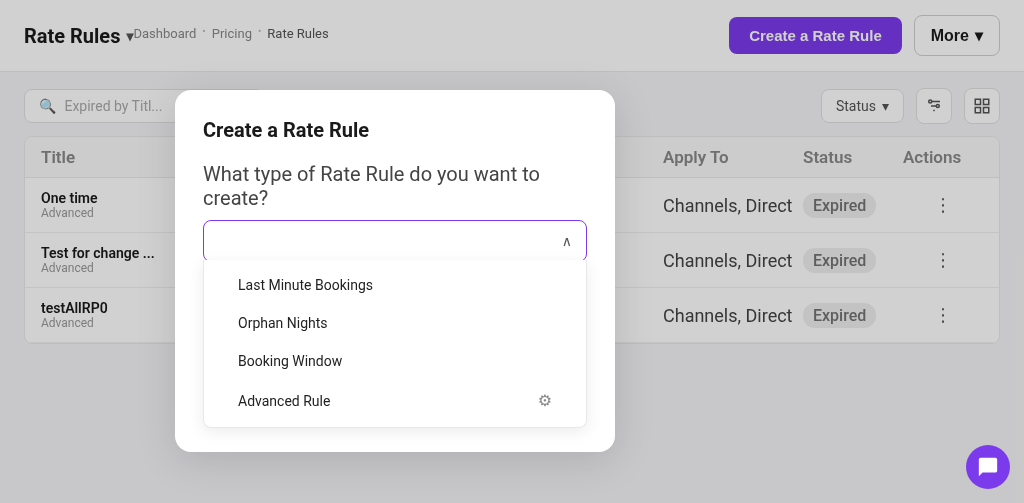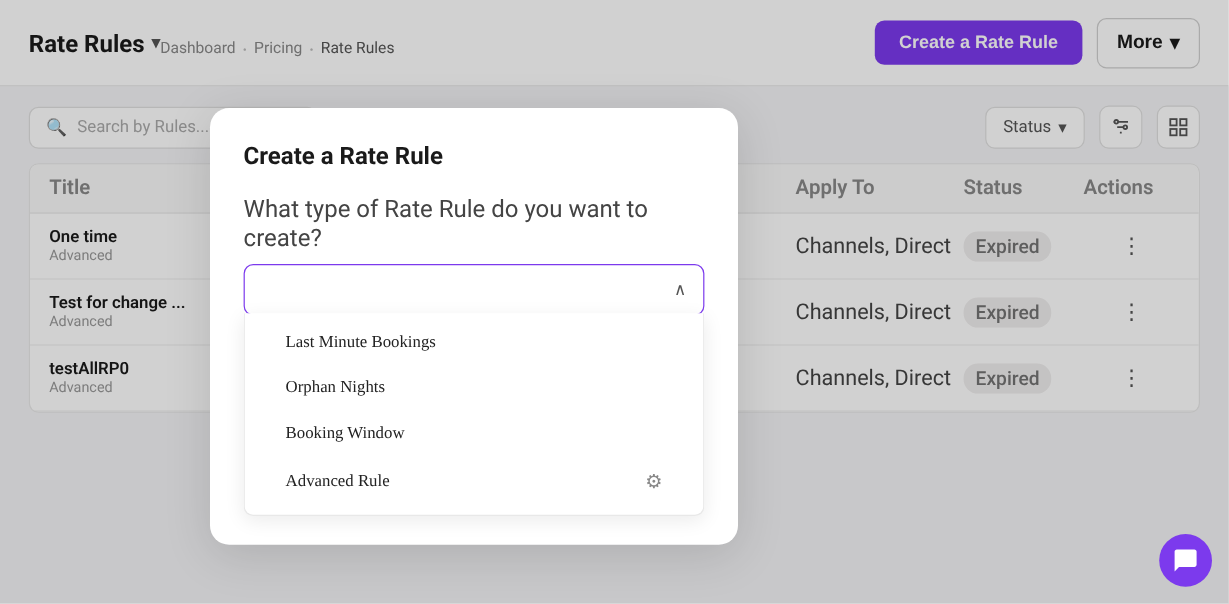--- a/index.html
+++ b/index.html
@@ -33,21 +33,21 @@
       font-size: 20px;
       font-weight: 700;
       color: #1a1a1a;
     }
     .header-title .chevron {
       font-size: 14px;
       color: #555;
     }
     .breadcrumb {
       display: flex;
-      align-items: flex-end;
+      align-items: flex-start;
       gap: 6px;
       font-size: 13px;
       color: #888;
       margin-top: 2px;
     }
     .breadcrumb .dot {
       font-size: 10px;
       color: #bbb;
     }
     .breadcrumb .active {
@@ -244,21 +244,20 @@
 
     
     .dropdown-list {
       background: #fff;
       border-radius: 0 0 8px 8px;
       border: 1px solid #e8e8e8;
       border-top: none;
       padding: 6px 12px;
       margin-top: -2px;
       box-shadow: 0 4px 16px rgba(0,0,0,0.08);
-      font-family: Liberation Serif, serif;
     }
     .dropdown-item {
       padding: 11px 22px;
       font-size: 14px;
       color: #222;
       cursor: pointer;
       display: flex;
       align-items: center;
       justify-content: space-between;
     }
@@ -309,21 +308,21 @@
       <span>▾</span>
     </button>
   </div>
 </div>
 
 <div class="main">
 
   <div class="toolbar">
     <div class="search-bar">
       <span>🔍</span>
-      <span>Search by Rules...</span>
+      <span>Expired by Titl...</span>
     </div>
     <div class="status-dropdown">
       <span>Status</span>
       <span>▾</span>
     </div>
     <div class="icon-filter">
       <svg width="18" height="18" viewBox="0 0 24 24" fill="none" stroke="#555" stroke-width="2">
           <line x1="4" y1="6" x2="20" y2="6"></line>
           <line x1="8" y1="12" x2="16" y2="12"></line>
           <line x1="11" y1="18" x2="13" y2="18"></line>

